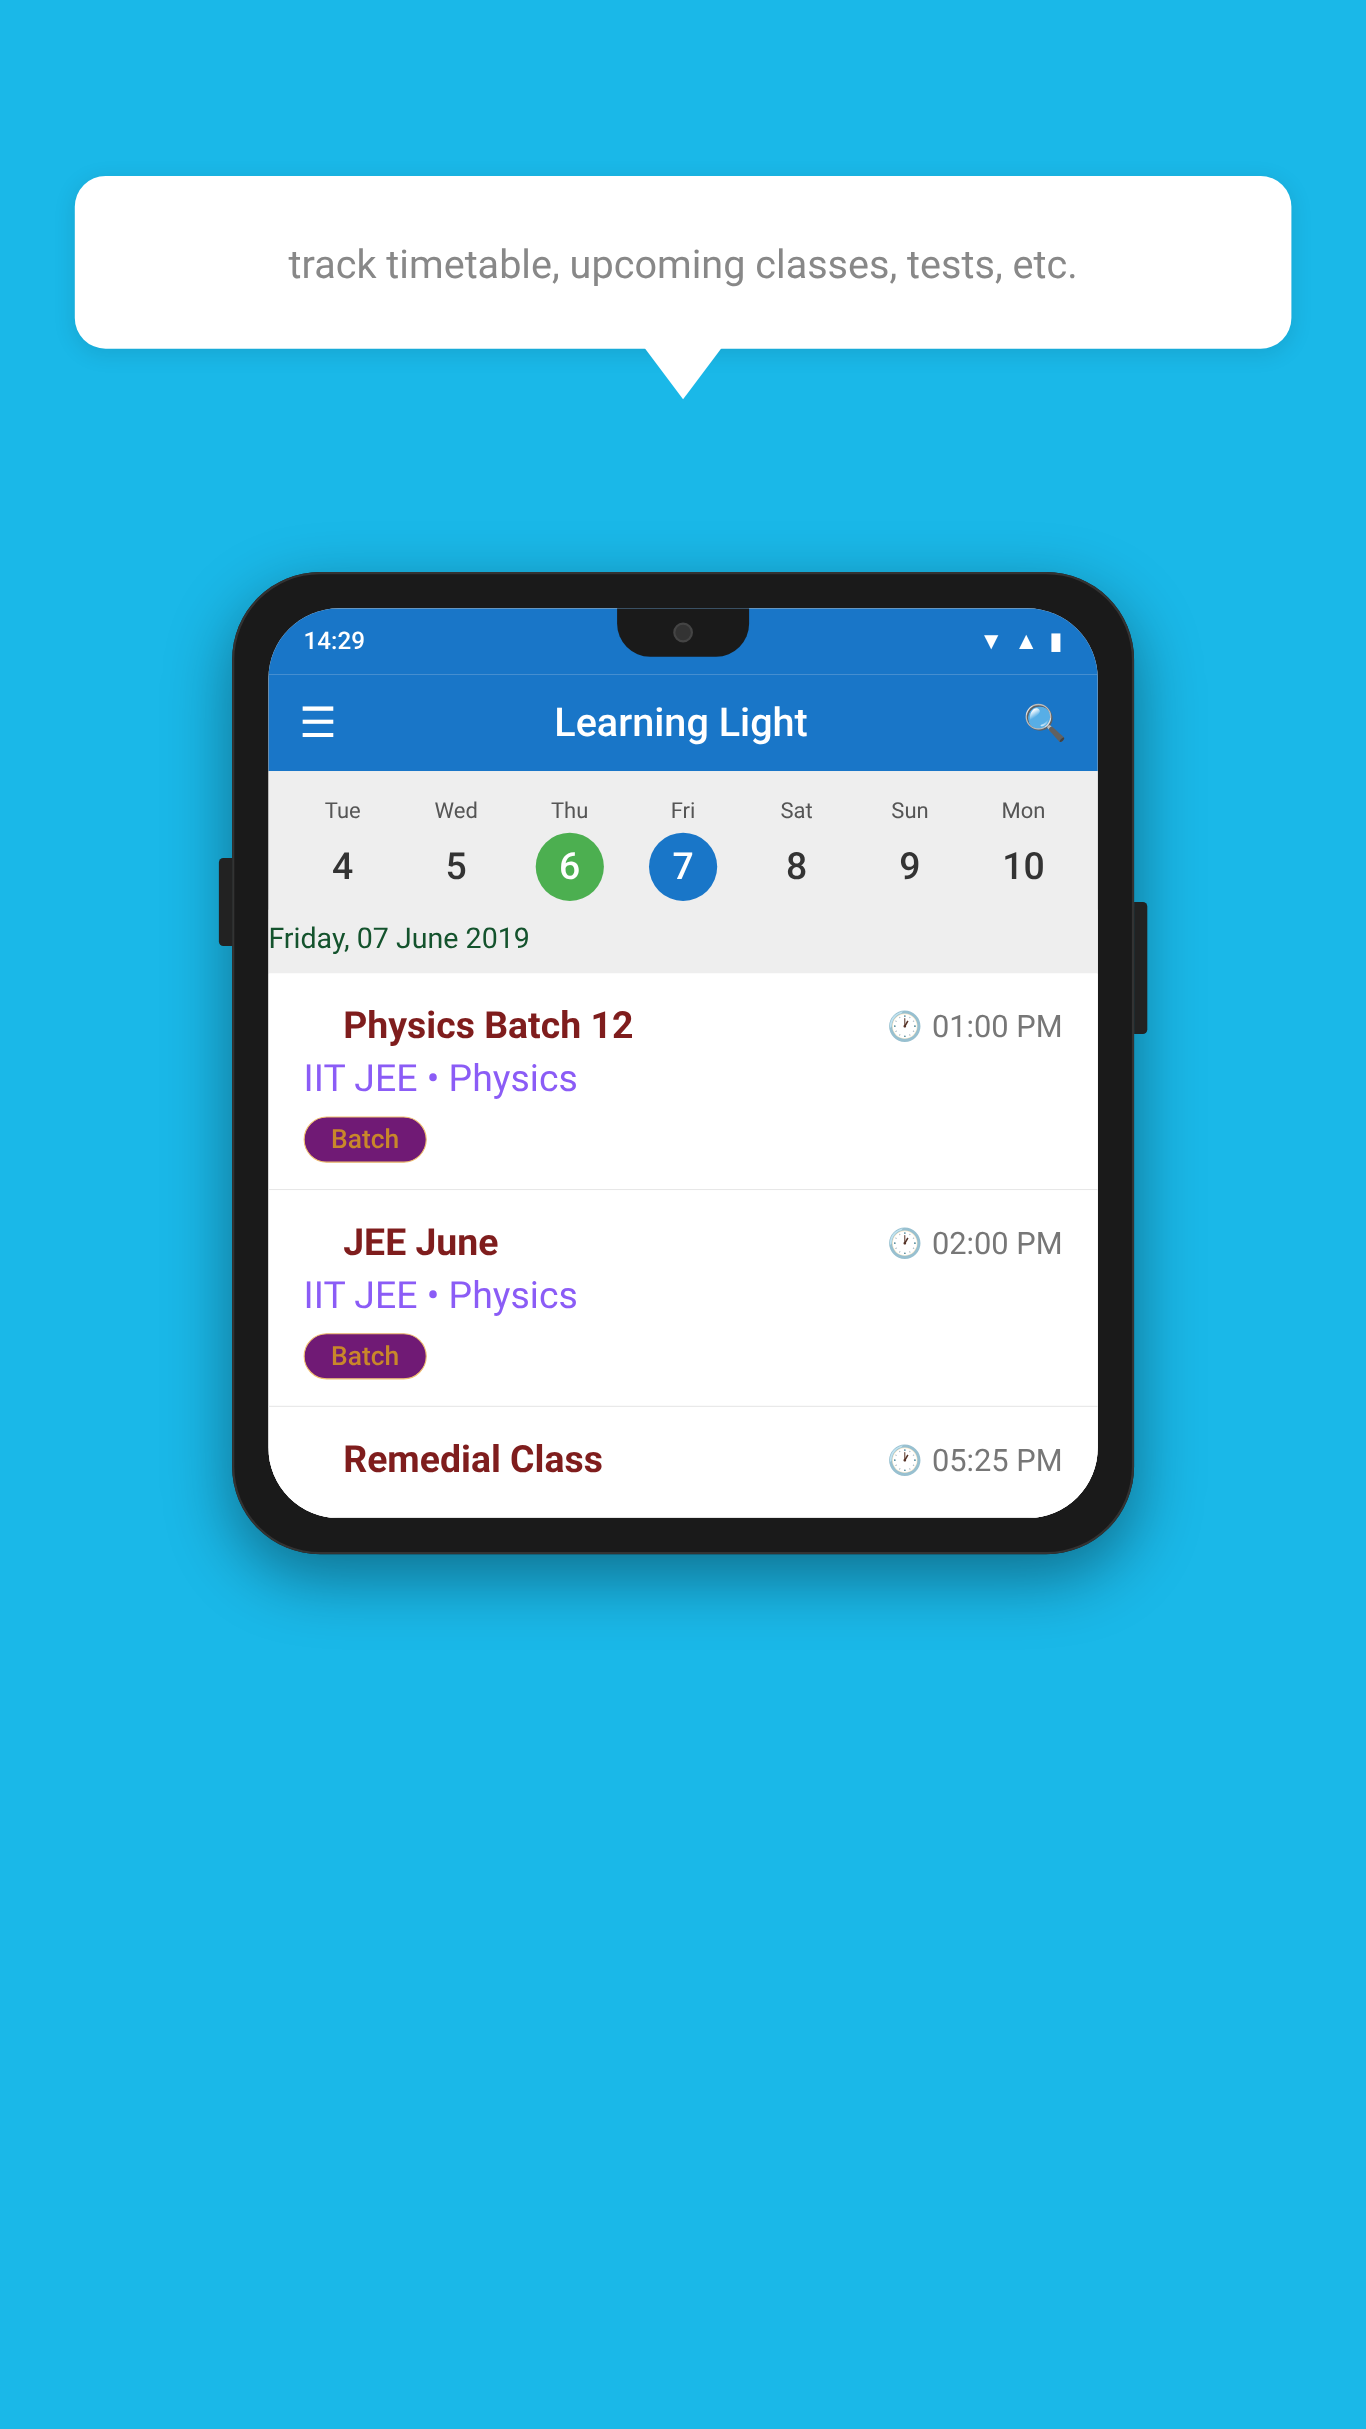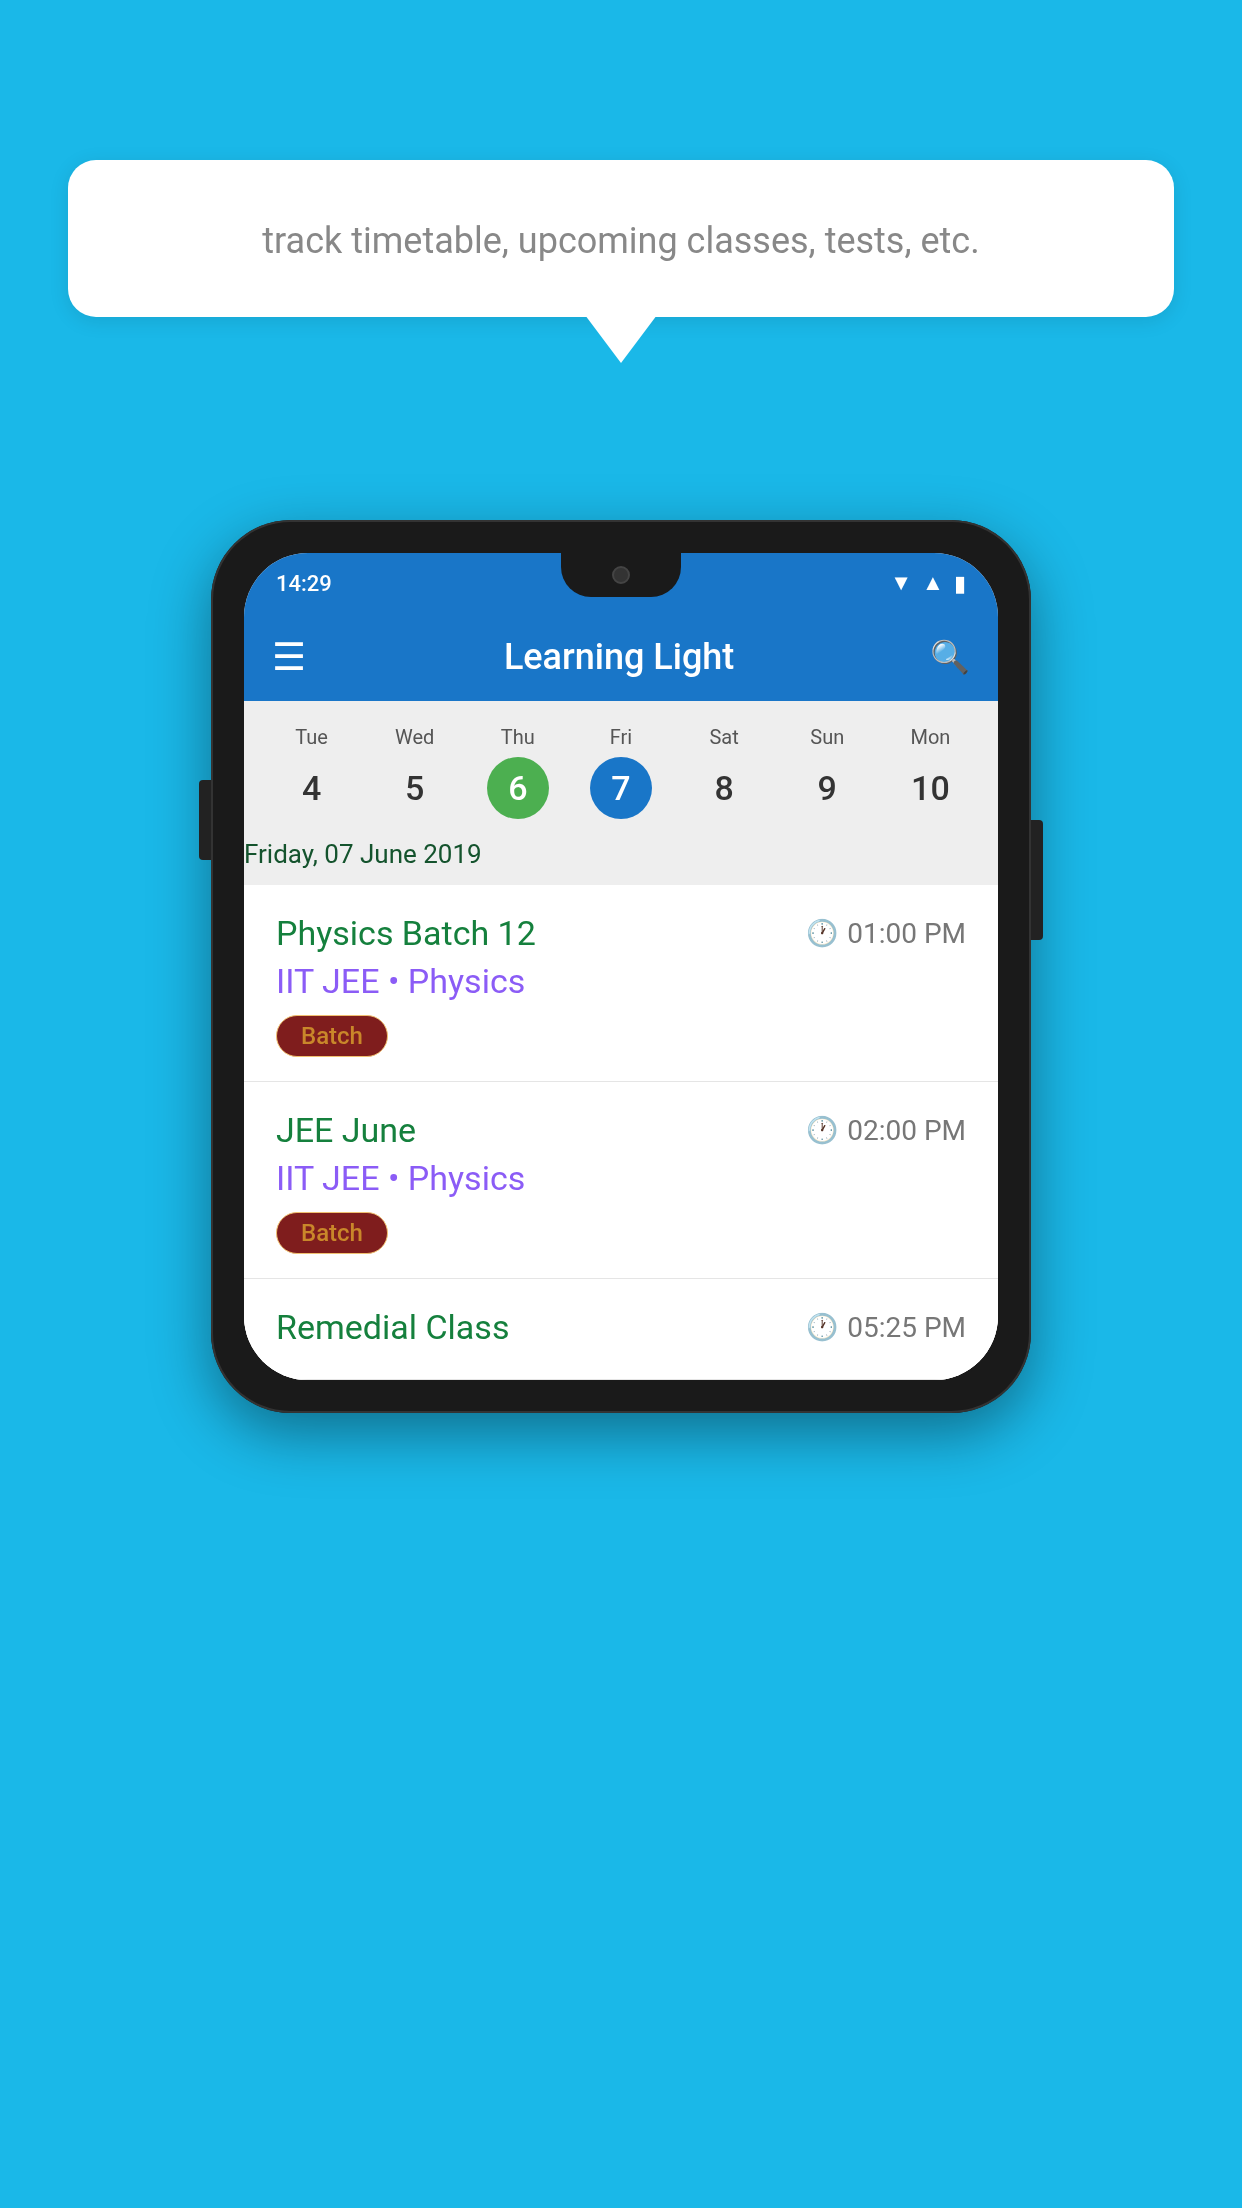--- a/index.html
+++ b/index.html
@@ -248,41 +248,42 @@
 
     .schedule-item-header {
       display: flex;
       align-items: center;
       justify-content: space-between;
       margin-bottom: 8px;
     }
 
     .schedule-title {
       font-size: 34px;
-      font-weight: 400;
-      color: #15803d;
+      font-weight: 700;
+      color: #7f1d1d;
+      margin-left: 36px;
     }
 
     .schedule-time {
       display: flex;
       align-items: center;
       gap: 8px;
       font-size: 28px;
       color: #777;
     }
 
     .schedule-subtitle {
       font-size: 34px;
       color: #8b5cf6;
       margin-bottom: 14px;
     }
 
     .batch-badge {
       display: inline-block;
-      background: #7f1d1d;
+      background: #701a75;
       color: #c9872a;
       border: 1.5px solid #f0c070;
       border-radius: 30px;
       padding: 6px 24px;
       font-size: 24px;
       font-weight: 500;
     }
   </style>
 </head>
 <body>

